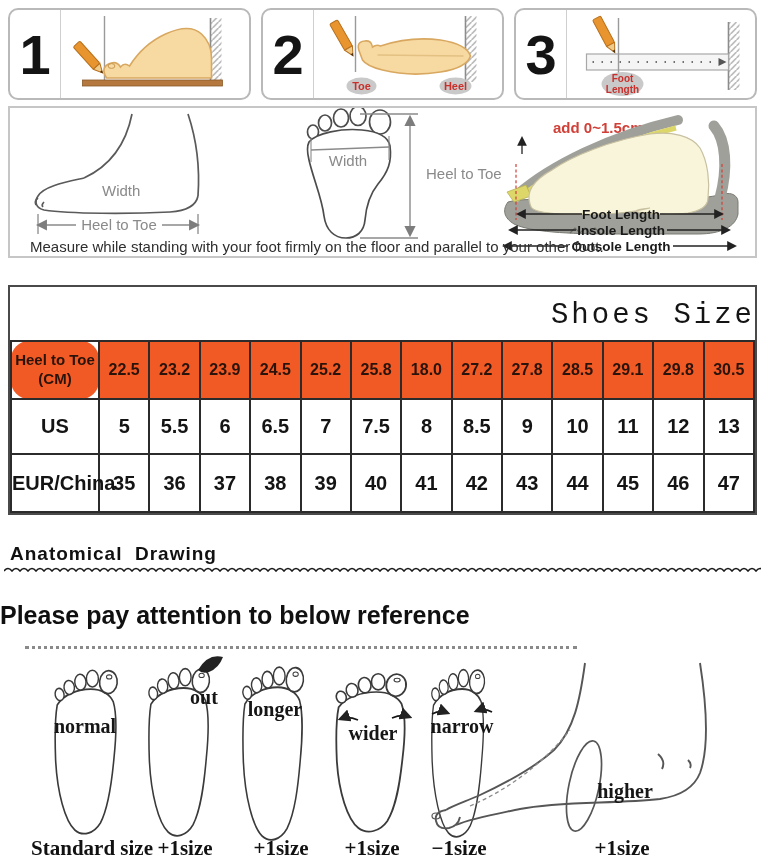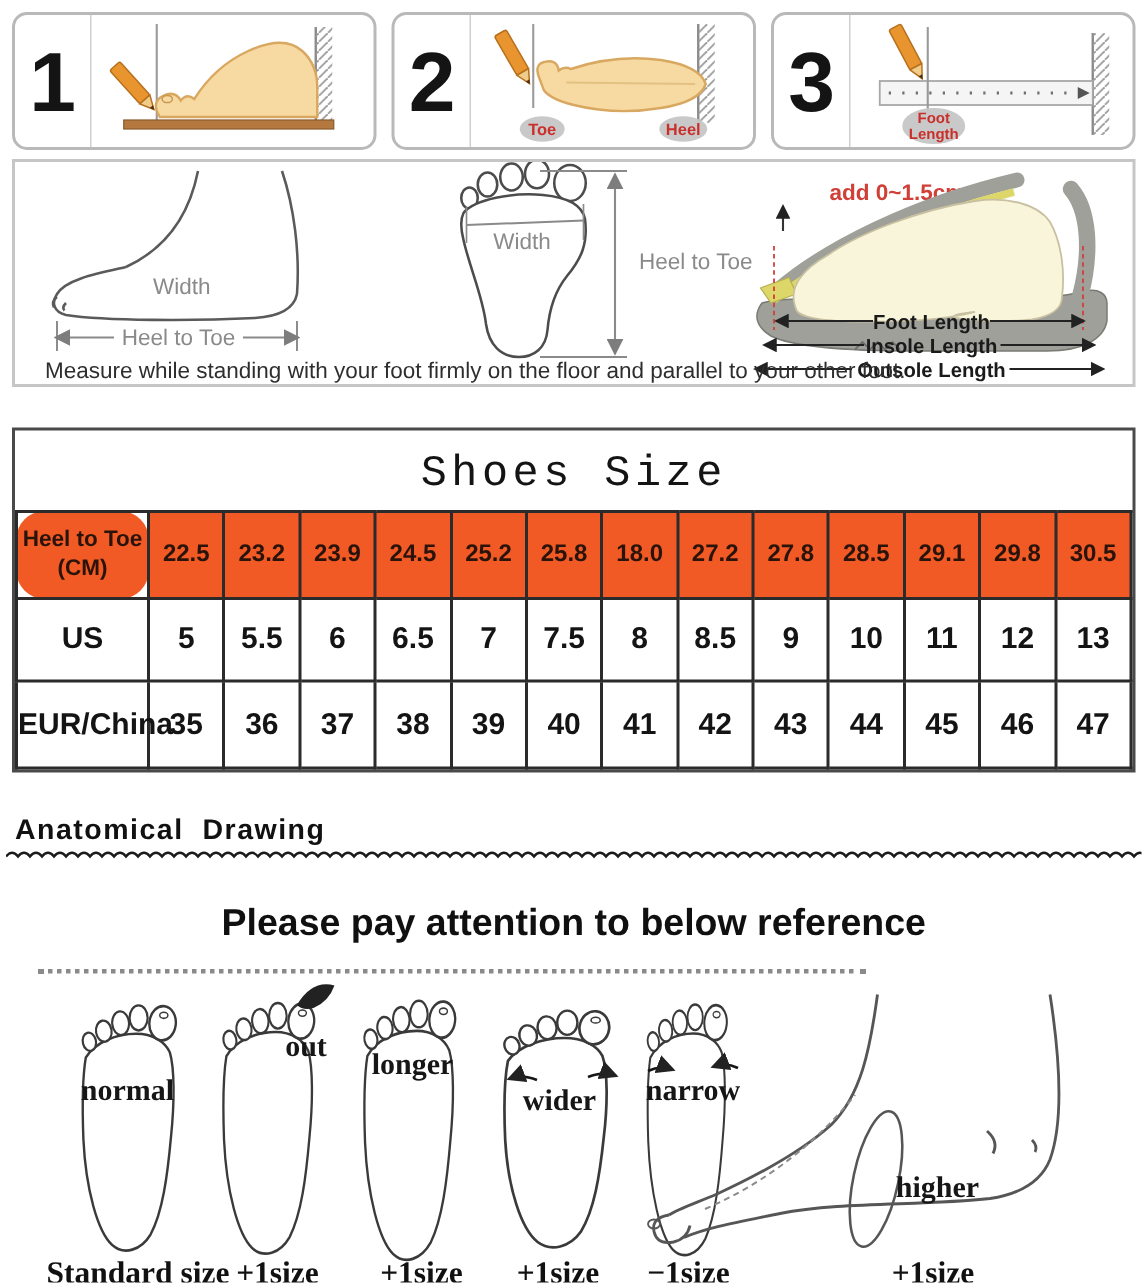--- a/index.html
+++ b/index.html
@@ -12,35 +12,35 @@
   .step-num{width:50px;display:flex;align-items:center;justify-content:center;font-size:56px;font-weight:bold;color:#141414;border-right:1px solid #cfcfcf;font-family:"Liberation Sans",sans-serif;}
   .panel svg{flex:1;}
 
   
   .measure-box{margin:6px 8px 0 8px;height:148px;border:2px solid #c6c6c6;background:#fff;}
   .measure-box svg{display:block;}
 
   
   .size-table-wrap{margin:27px 8px 0 8px;border:2px solid #4a4a4a;background:#fff;}
   .table-title-row{position:relative;height:53px;}
-  .table-title{position:absolute;left:0;right:0;text-align:center;top:12px;font-family:"Liberation Mono","DejaVu Sans Mono",monospace;font-size:29px;letter-spacing:3px;color:#141414;}
+  .table-title{position:absolute;left:0;right:0;text-align:right;top:12px;font-family:"Liberation Mono","DejaVu Sans Mono",monospace;font-size:29px;letter-spacing:3px;color:#141414;}
   .table-note{position:absolute;right:6px;top:24px;font-family:"Liberation Mono","DejaVu Sans Mono",monospace;font-size:13px;color:#141414;}
   table.sizes{border-collapse:collapse;width:100%;table-layout:fixed;}
   table.sizes td{border:2px solid #2b2b2b;text-align:center;vertical-align:middle;font-weight:bold;color:#141414;font-size:20px;padding:0;}
   table.sizes col.c0{width:88px;}
   tr.orange td{background:#f15a24;color:#2a130a;height:56px;font-size:16px;}
   tr.orange td.rowlabel{font-size:15px;line-height:1.25;}
   tr.usrow td{height:53px;}
   tr.eurrow td{height:56px;}
   td.rowlabel{font-size:15px;border-radius:18px;}
 
   
   .anat-heading{margin:28px 0 0 10px;font-size:19px;font-weight:bold;letter-spacing:1px;color:#111;white-space:pre;}
   .wavy{display:block;margin:0 4px;}
-  .attention{margin-top:26px;text-align:center;font-size:25px;font-weight:bold;color:#101010;}
+  .attention{margin-top:26px;font-size:25px;font-weight:bold;color:#101010;}
 
   
   .feet-area{position:relative;height:230px;margin-top:8px;}
   .dotline{position:absolute;left:25px;top:8px;width:552px;border-top:3px dotted #8a8a8a;}
   .feet-area > svg{position:absolute;left:0;top:0;}
   .size-label{position:absolute;top:198px;transform:translateX(-50%);font-family:"Liberation Serif",serif;font-weight:bold;font-size:21px;color:#111;white-space:nowrap;}
   .foot-label{font-family:"Liberation Serif",serif;font-weight:bold;font-size:20px;fill:#161616;}
 </style>
 </head>
 <body>

